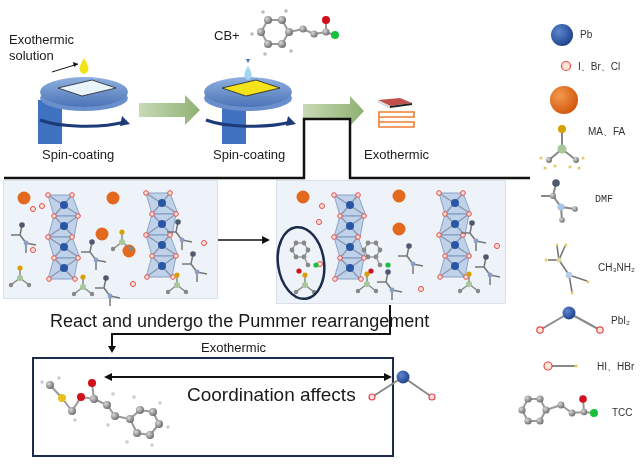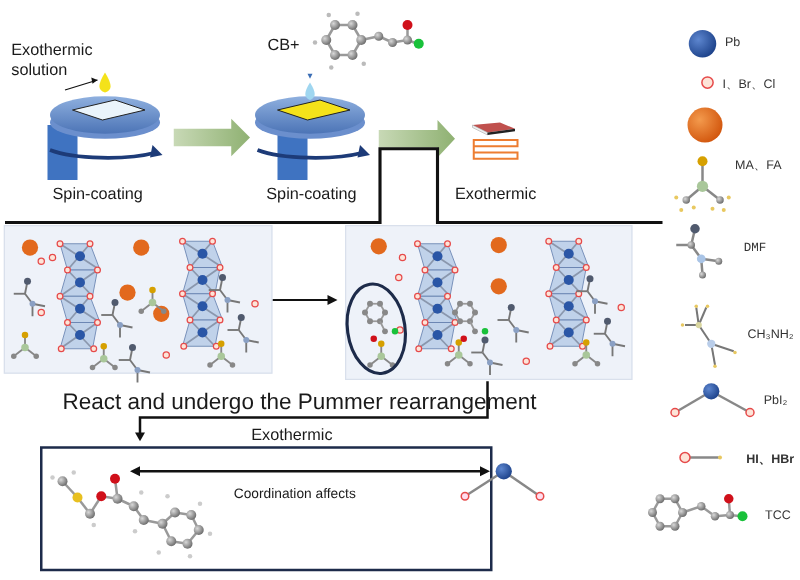--- a/index.html
+++ b/index.html
@@ -549,25 +549,25 @@
   <div>Exothermic</div>
   <div>solution</div>
 </div>
 <div class="lbl" style="left:42px;top:147px;">Spin-coating</div>
 <div class="lbl" style="left:214px;top:28px;">CB+</div>
 <div class="lbl" style="left:213px;top:147px;">Spin-coating</div>
 <div class="lbl" style="left:364px;top:147px;">Exothermic</div>
 
 <div class="lbl" style="left:50px;top:311px;font-size:18px;">React and undergo the Pummer rearrangement</div>
 <div class="lbl" style="left:201px;top:340px;text-align:center;">Exothermic</div>
-<div class="lbl" style="left:187px;top:386px;line-height:18px;font-size:11px;">
+<div class="lbl" style="left:187px;top:386px;line-height:18px;font-size:19px;">
   <div>Coordination affects</div>
 </div>
 
 <div class="leg" style="left:580px;top:29px;">Pb</div>
 <div class="leg" style="left:578px;top:60px;">I、Br、Cl</div>
 <div class="leg" style="left:588px;top:94px;margin-top:31px;">MA、FA</div>
 <div class="leg" style="left:592px;top:140px;margin-left:48px;">DMSO</div>
 <div class="leg" style="left:595px;top:194px;font-family:Liberation Mono, monospace;">DMF</div>
 <div class="leg" style="left:598px;top:262px;">CH₃NH₂</div>
 <div class="leg" style="left:611px;top:315px;">PbI₂</div>
-<div class="leg" style="left:597px;top:360px;font-weight:bold;">HI、HBr</div>
+<div class="leg" style="left:597px;top:360px;">HI、HBr</div>
 <div class="leg" style="left:612px;top:407px;">TCC</div>
 
 </body></html>

